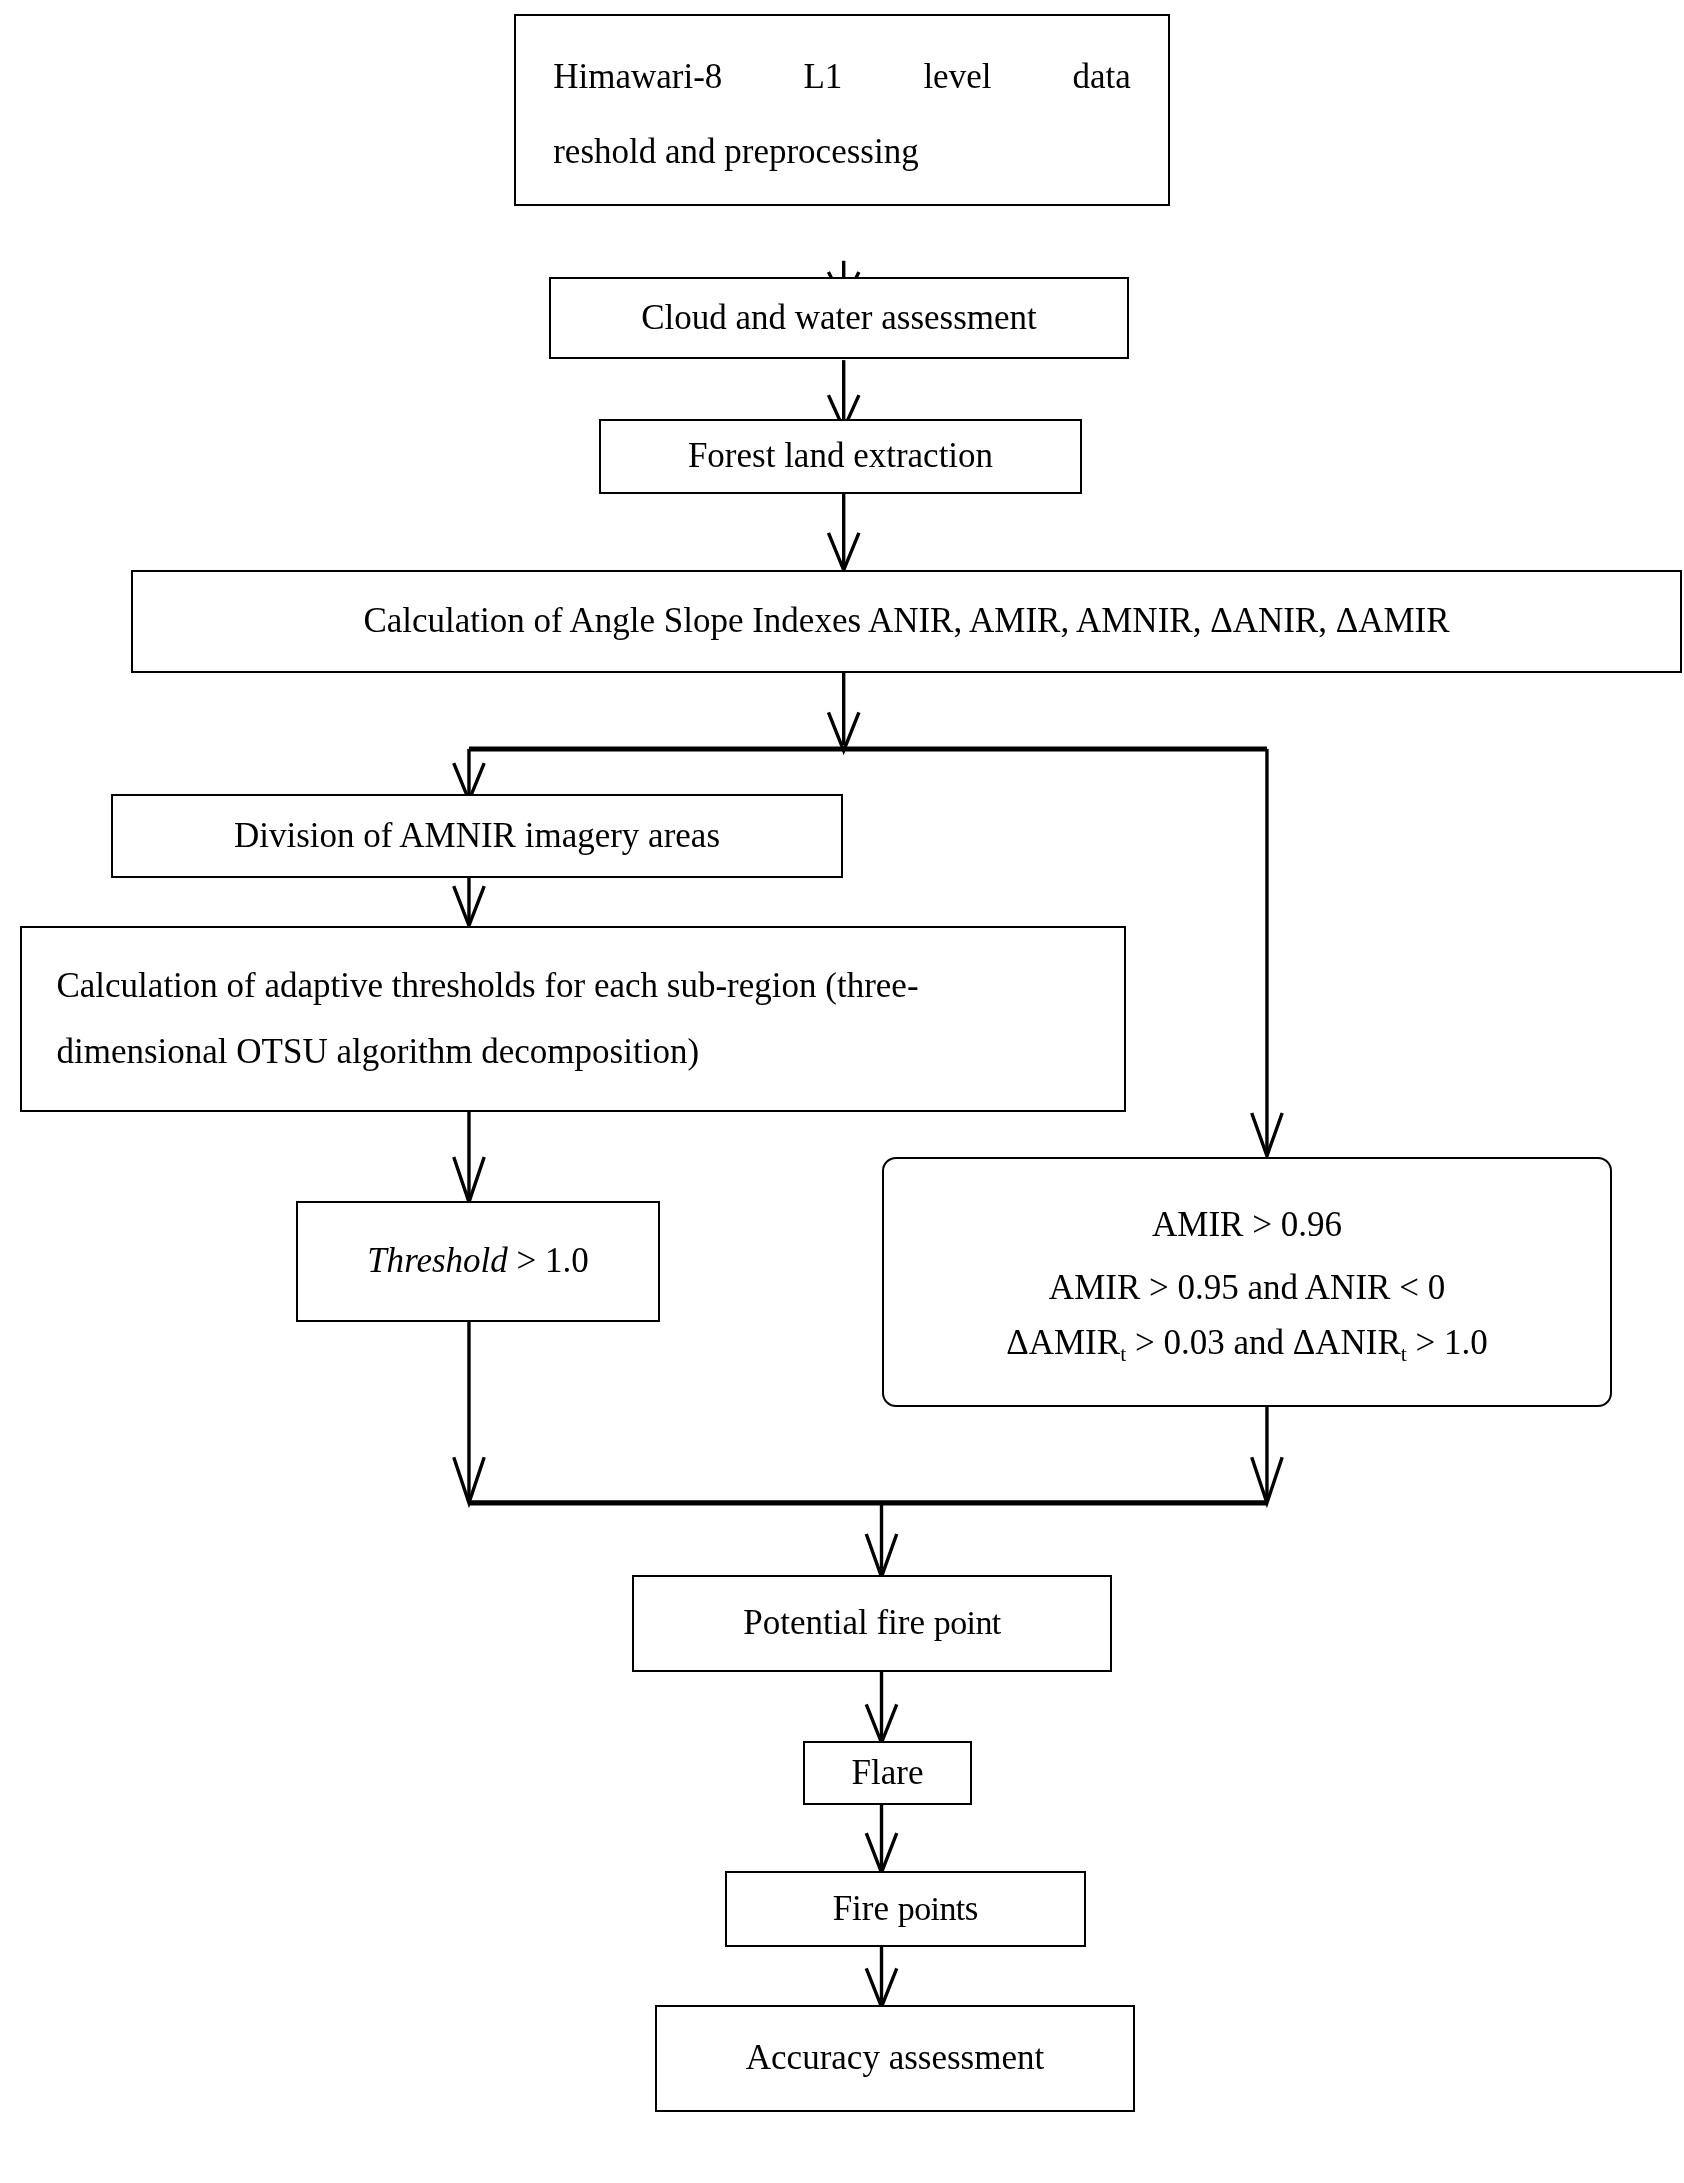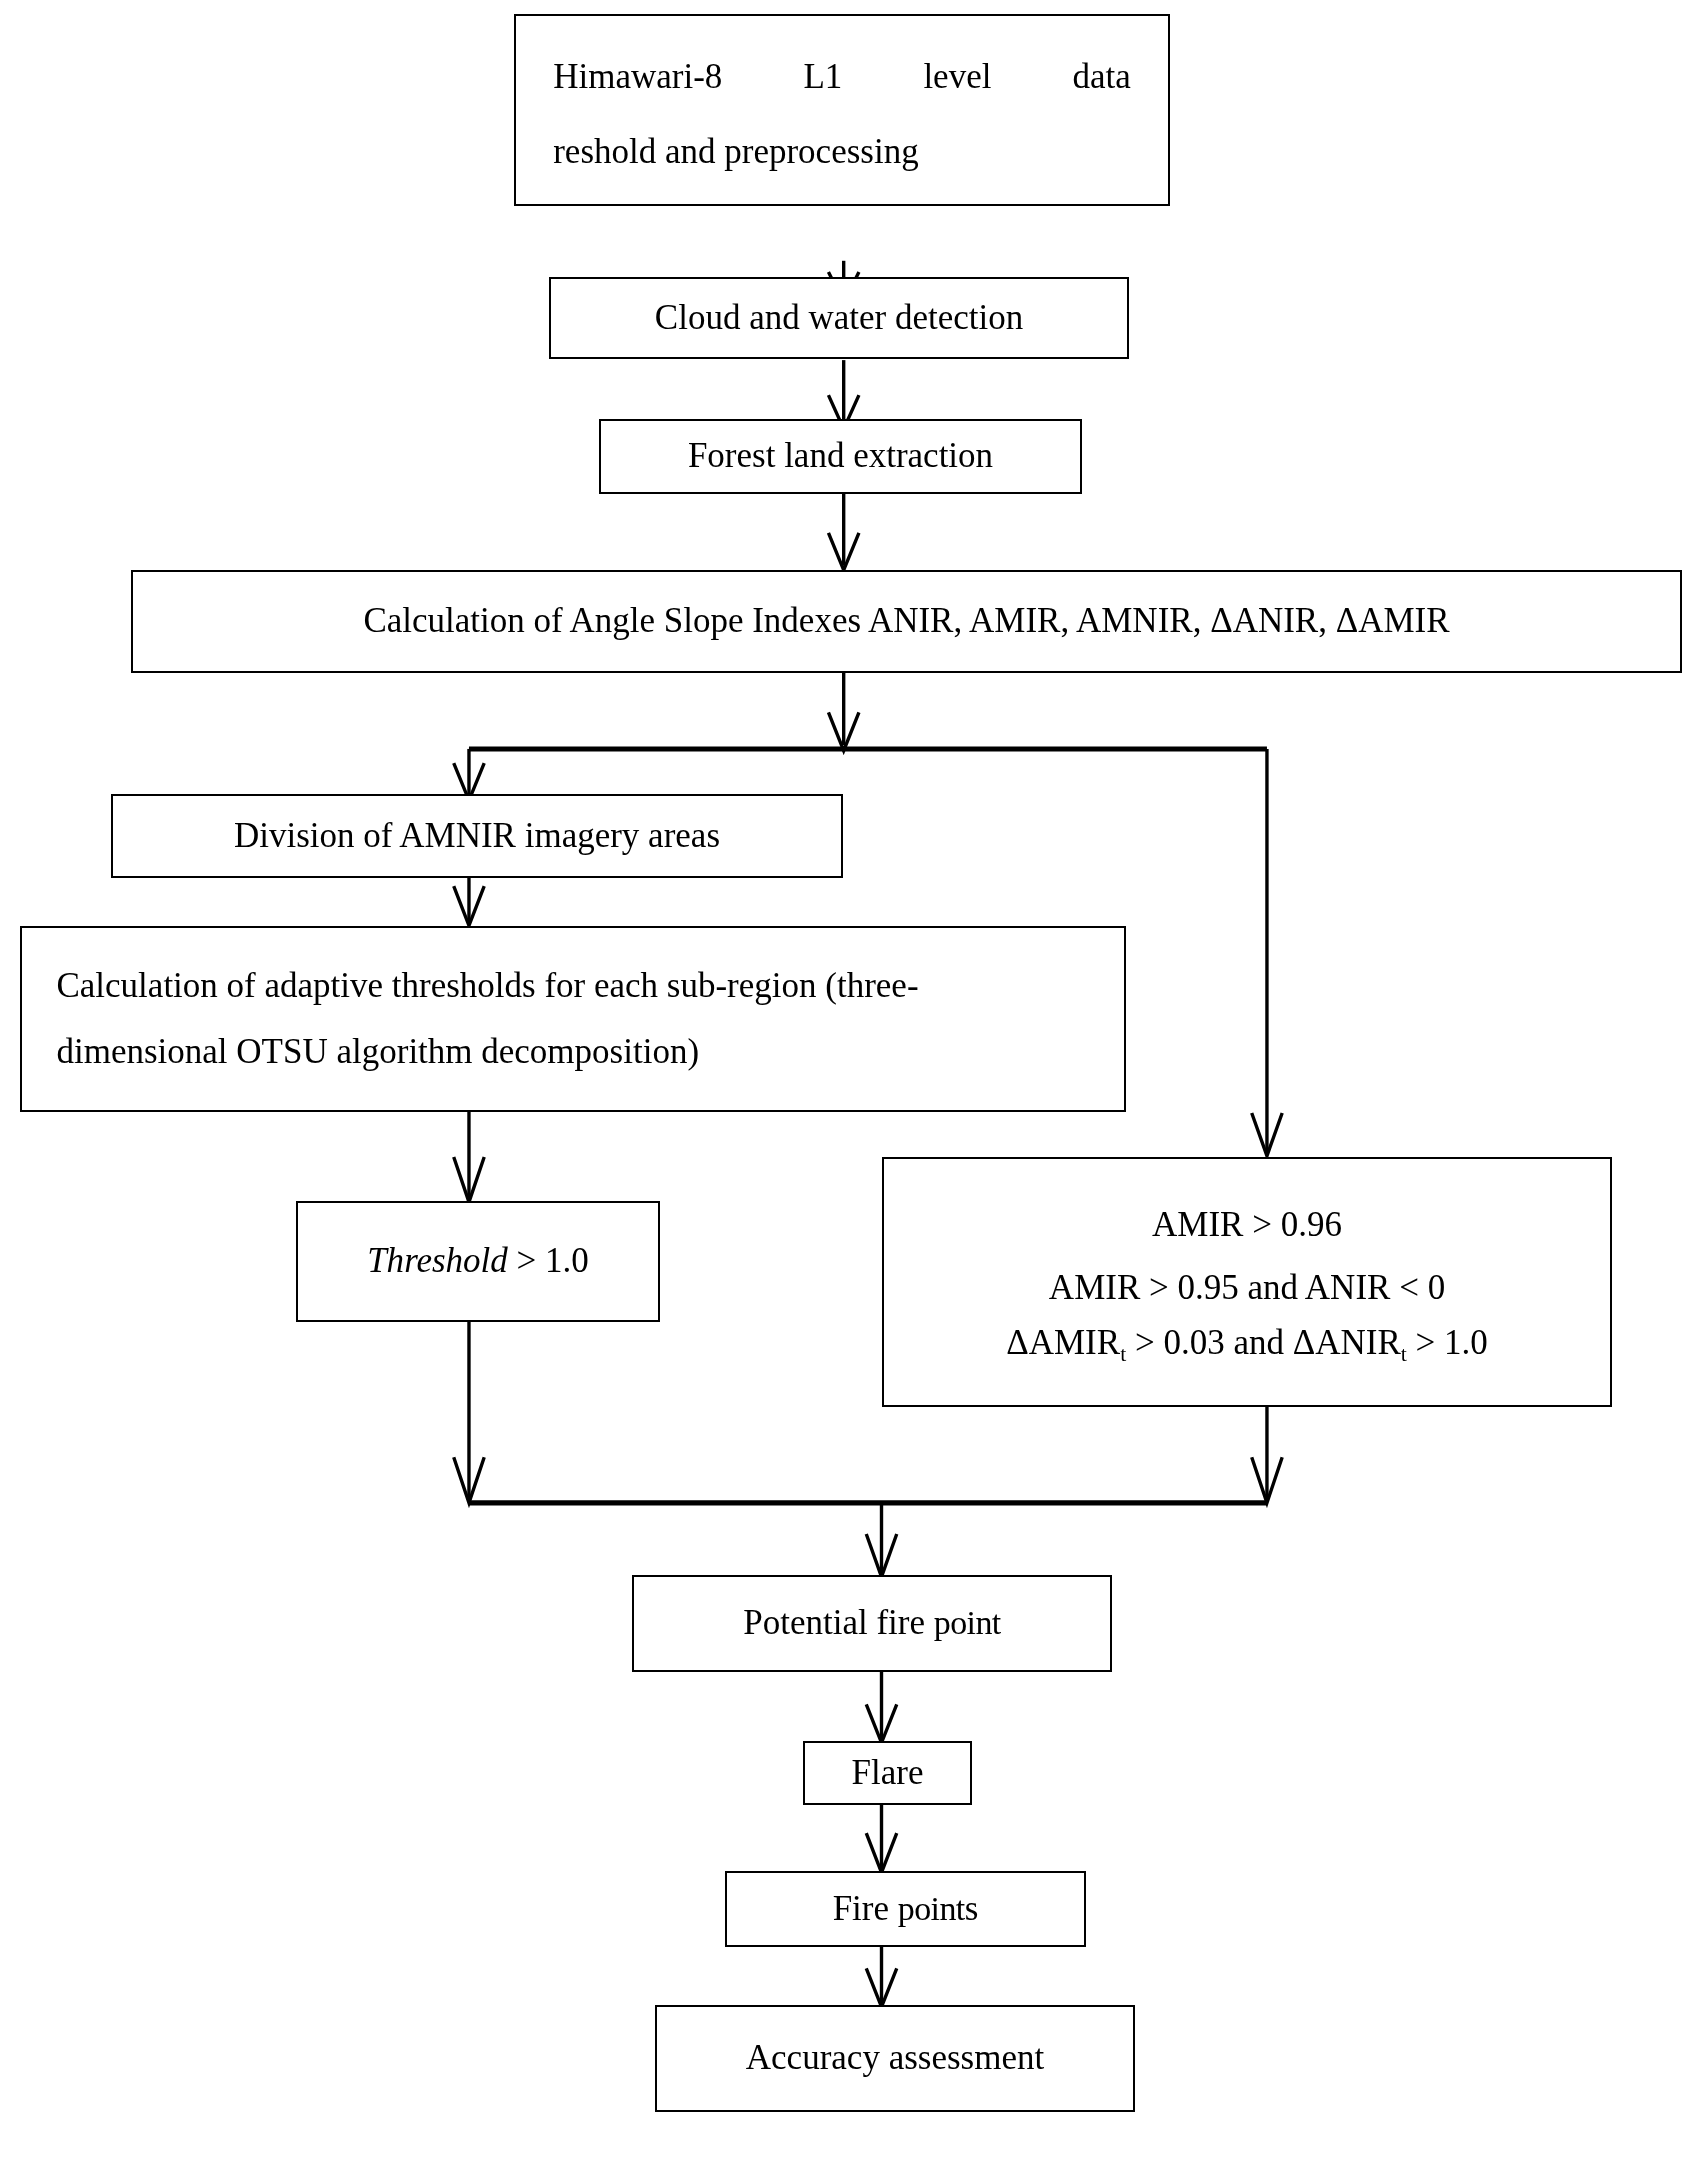--- a/index.html
+++ b/index.html
@@ -170,21 +170,21 @@
       <path class="arrow-head" d="M 1535 3488 L 1562 3556 L 1589 3488"></path>
     </g>
   </svg>
 
   <div class="node" style="left:514px; top:14px; width:656px; height:192px;">
     <span class="line justify-two-line">Himawari-8   L1   level   data</span>
     <span class="line" style="align-self:flex-start; padding-left:27px;">reshold and preprocessing</span>
   </div>
 
   <div class="node" style="left:549px; top:277px; width:580px; height:82px;">
-    <span class="line">Cloud and water detection</span>
+    <span class="line">Cloud and water assessment</span>
   </div>
 
   <div class="node" style="left:599px; top:419px; width:483px; height:75px;">
     <span class="line">Forest land extraction</span>
   </div>
 
   <div class="node" style="left:117px; top:570px; width:1551px; height:103px;margin-left:14px;">
     <span class="line">Calculation of Angle Slope Indexes ANIR, AMIR, AMNIR, ΔANIR, ΔAMIR</span>
   </div>
 
@@ -194,21 +194,21 @@
 
   <div class="node" style="left:20.3px; top:926px; width:1106px; height:186px; align-items:flex-start;">
     <span class="line" style="padding-left:24px;text-align:center;">Calculation of adaptive thresholds for each sub-region (three-</span>
     <span class="line" style="padding-left:24px;">dimensional OTSU algorithm decomposition)</span>
   </div>
 
   <div class="node" style="left:296px; top:1201px; width:364px; height:121px;">
     <span class="line"><span class="italic-var">Th</span><span class="italic-var">reshold</span><span> &gt; 1.0</span></span>
   </div>
 
-  <div class="node" style="left:882px; top:1157px; width:730px; height:250px; line-height:1.0;">
+  <div class="node" style="left:882px; top:1157px; width:730px; height:250px; line-height:1.0;border-radius:14px;">
     <span class="line" style="margin:8px 0;">AMIR &gt; 0.96</span>
     <span class="line" style="margin:8px 0;">AMIR &gt; 0.95   and   ANIR &lt; 0</span>
     <span class="line" style="margin:0 0;"><span>ΔAMIR</span><sub class="smallsub">t</sub><span> &gt; 0.03 and  ΔANIR</span><sub class="smallsub">t</sub><span> &gt; 1.0</span></span>
   </div>
 
   <div class="node" style="left:632px; top:1575px; width:480px; height:97px;">
     <span class="line"><span>Potential fire </span><span class="bigword">point</span></span>
   </div>
 
   <div class="node" style="left:803px; top:1741px; width:169px; height:64px;">

